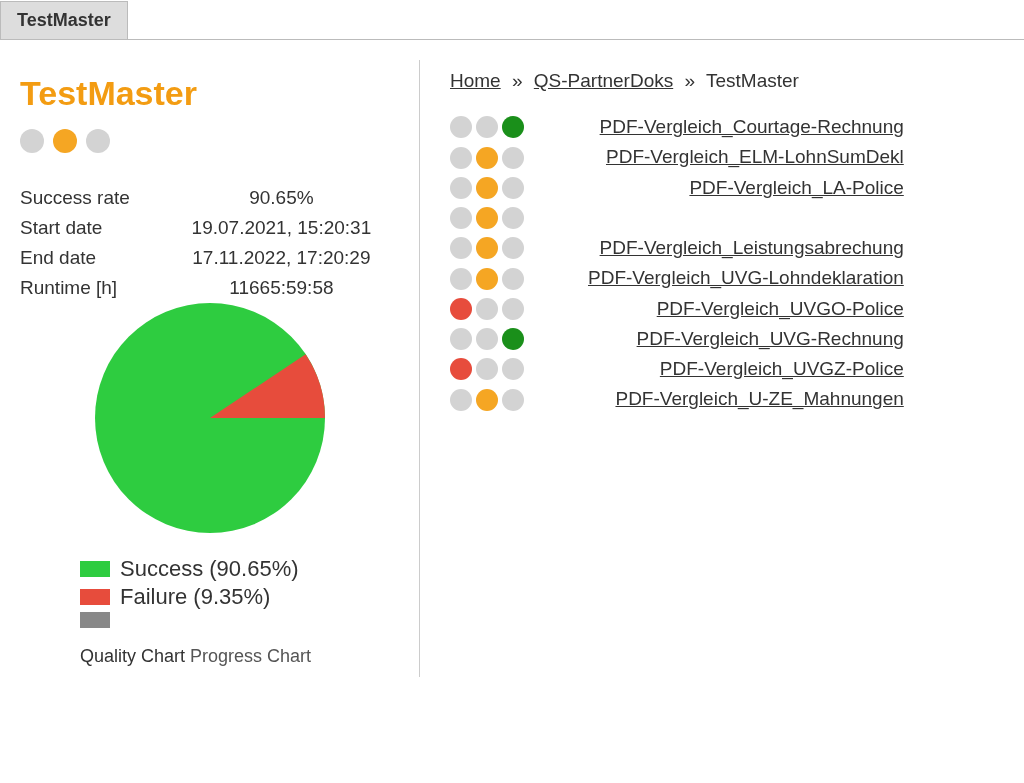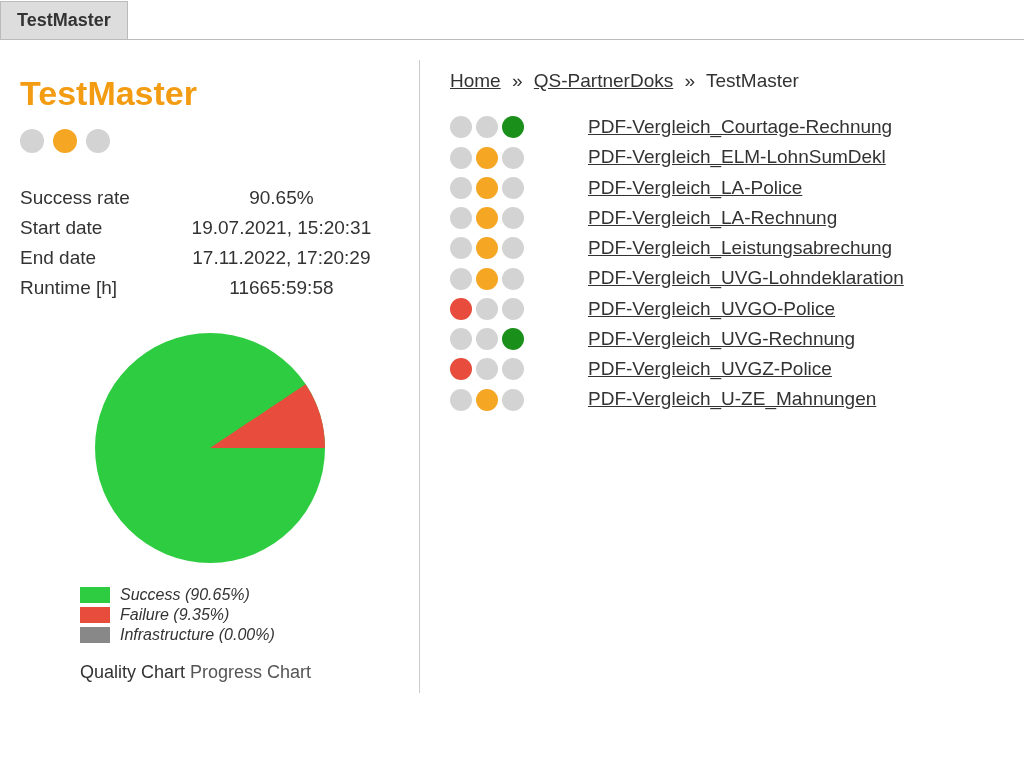--- a/index.html
+++ b/index.html
@@ -61,36 +61,34 @@
     vertical-align: middle;
   }
   .dot-grey { background: #d3d3d3; }
   .dot-orange { background: #f5a623; }
   .dot-red { background: #e74c3c; }
   .dot-dark-green { background: #1a8f1a; }
   .stats-table {
     width: 100%;
     font-size: 19px;
     border-collapse: collapse;
-    margin-bottom: 30px;
   }
   .stats-table td {
     padding: 4px 0;
   }
   .stats-table td:last-child {
     text-align: center;
   }
   .pie-wrap {
     text-align: center;
     margin-bottom: 18px;
   }
   .legend {
     margin-left: 60px;
-    font-size: 16px;
-    font-style: italic;
+    font-size: 22px;
   }
   .legend-row {
     display: flex;
     align-items: center;
     margin: 2px 0;
   }
   .legend-swatch {
     width: 30px;
     height: 16px;
     margin-right: 10px;
@@ -119,20 +117,21 @@
   }
   .breadcrumb .sep {
     margin: 0 6px;
     color: #333;
   }
   .item-list {
     display: table;
   }
   .item-row {
     display: table-row;
+    text-align: right;
   }
   .item-dots, .item-link-cell {
     display: table-cell;
     vertical-align: middle;
     padding-bottom: 8px;
   }
   .item-dots {
     white-space: nowrap;
     padding-right: 60px;
   }
@@ -204,21 +203,20 @@
       <div class="legend-row">
         <div class="legend-swatch sw-green"></div>
         <span>Success (90.65%)</span>
       </div>
       <div class="legend-row">
         <div class="legend-swatch sw-red"></div>
         <span>Failure (9.35%)</span>
       </div>
       <div class="legend-row">
         <div class="legend-swatch sw-grey"></div>
-        <span>Infrastructure (0.00%)</span>
       </div>
     </div>
 
     <div class="chart-links">
       <span>Quality Chart</span>
       <a>Progress Chart</a>
     </div>
 
   </div>
 
@@ -241,21 +239,20 @@
         <div class="item-row">
           <div class="item-dots"><span class="dot-grey"></span><span class="dot-orange"></span><span class="dot-grey"></span></div>
           <div class="item-link-cell"><a class="item-link">PDF-Vergleich_ELM-LohnSumDekl</a></div>
         </div>
         <div class="item-row">
           <div class="item-dots"><span class="dot-grey"></span><span class="dot-orange"></span><span class="dot-grey"></span></div>
           <div class="item-link-cell"><a class="item-link">PDF-Vergleich_LA-Police</a></div>
         </div>
         <div class="item-row">
           <div class="item-dots"><span class="dot-grey"></span><span class="dot-orange"></span><span class="dot-grey"></span></div>
-          <div class="item-link-cell"><a class="item-link">PDF-Vergleich_LA-Rechnung</a></div>
         </div>
         <div class="item-row">
           <div class="item-dots"><span class="dot-grey"></span><span class="dot-orange"></span><span class="dot-grey"></span></div>
           <div class="item-link-cell"><a class="item-link">PDF-Vergleich_Leistungsabrechung</a></div>
         </div>
         <div class="item-row">
           <div class="item-dots"><span class="dot-grey"></span><span class="dot-orange"></span><span class="dot-grey"></span></div>
           <div class="item-link-cell"><a class="item-link">PDF-Vergleich_UVG-Lohndeklaration</a></div>
         </div>
         <div class="item-row">

